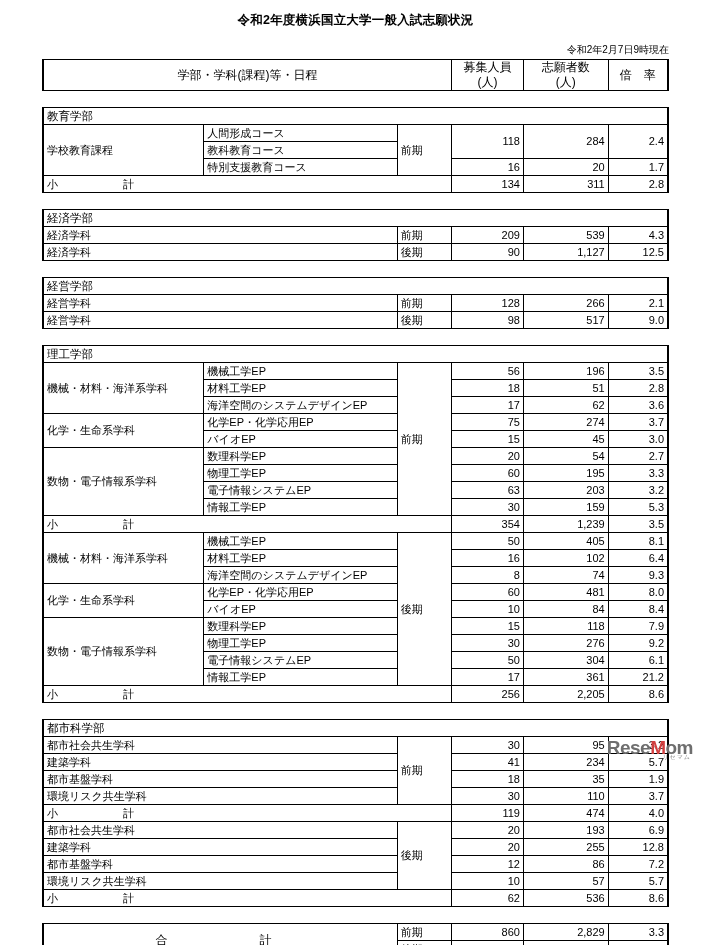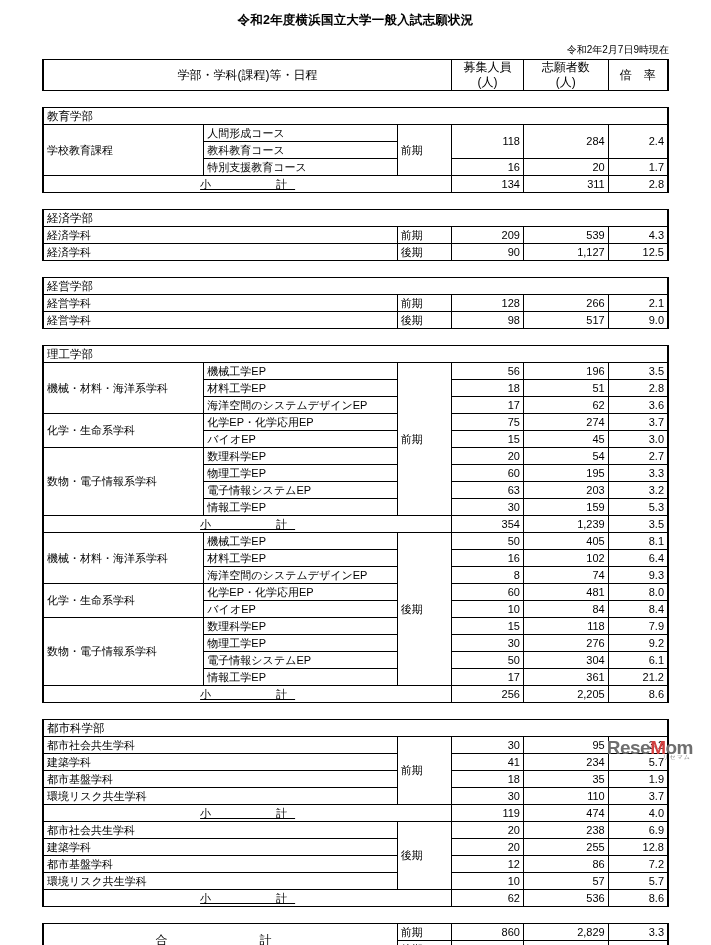--- a/index.html
+++ b/index.html
@@ -43,21 +43,21 @@
   .thick-bottom td, .thick-bottom th { border-bottom: 2px solid #000; }
   .outer-l { border-left: 2px solid #000 !important; border-radius: 15px; }
   .outer-r { border-right: 2px solid #000 !important; }
   .hdr { text-align:center; font-weight:bold; }
   .hdr-main { height: 34px; font-size: 12px; }
   .num { text-align: right; padding-right: 6px; }
   .ctr { }
   .lbl { padding-left: 6px; }
   .lbl-indent { padding-left: 12px; }
   .group-title { font-size: 11.5px; font-weight: normal; padding-left: 6px; }
-  .subtotal { text-align: center; letter-spacing: 8px; padding-left: 14px; text-decoration: underline; }
+  .subtotal { text-align: left; letter-spacing: 8px; padding-left: 14px; }
   .total-lbl { text-align:center; letter-spacing: 14px; font-size: 12px; }
   .spacer td { border: none !important; height: 5px; padding: 0; }
   .brand {
     position: absolute;
     right: 18px;
     bottom: 6px;
     font-size: 19px;
     font-weight: bold;
     color: #6e6e6e;
     letter-spacing: -0.5px;
@@ -352,21 +352,21 @@
       <td class="subtotal outer-l" colspan="3">小　　　計</td>
       <td class="num">119</td>
       <td class="num">474</td>
       <td class="num outer-r">4.0</td>
     </tr>
 
     <tr>
       <td class="lbl outer-l" colspan="2">都市社会共生学科</td>
       <td class="ctr" rowspan="4">後期</td>
       <td class="num">20</td>
-      <td class="num">238</td>
+      <td class="num">193</td>
       <td class="num outer-r">6.9</td>
     </tr>
     <tr>
       <td class="lbl outer-l" colspan="2">建築学科</td>
       <td class="num">20</td>
       <td class="num">255</td>
       <td class="num outer-r">12.8</td>
     </tr>
     <tr>
       <td class="lbl outer-l" colspan="2">都市基盤学科</td>

